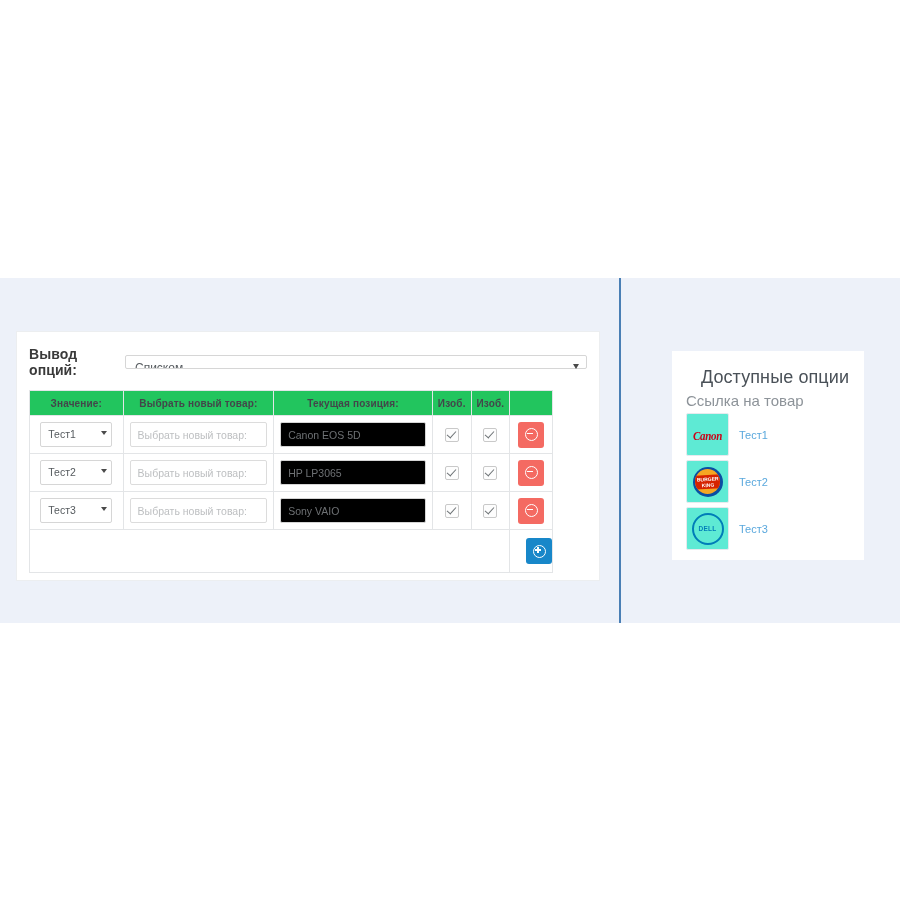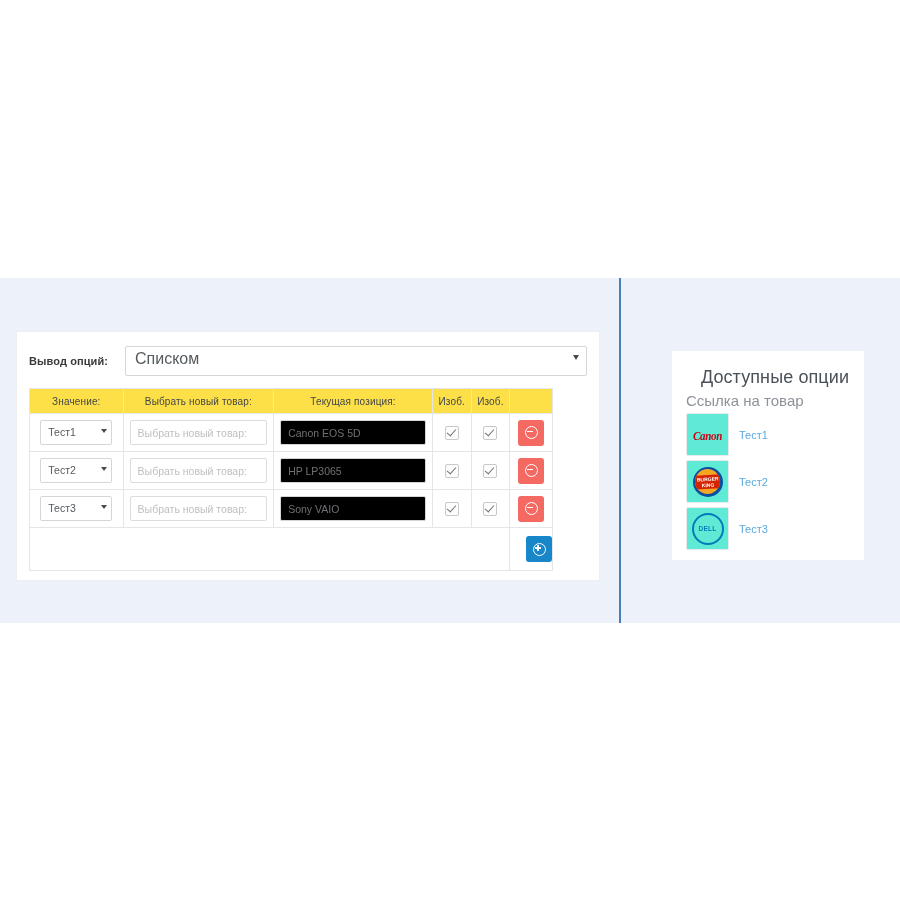--- a/index.html
+++ b/index.html
@@ -46,39 +46,39 @@
     background: #ffffff;
     border: 1px solid #eceef0;
     box-sizing: border-box;
   }
   .form-row {
     display: flex;
     align-items: center;
     padding: 14px 12px 8px 12px;
   }
   .form-label {
-    font-size: 11px;
+    font-size: 14px;
     font-weight: bold;
     color: #3a3a3a;
     width: 96px;
     flex: none;
     letter-spacing: .1px;
   }
   .select-wrap {
     position: relative;
     flex: 1;
   }
   .select-box {
     width: 100%;
-    height: 30px;
+    height: 14px;
     box-sizing: border-box;
     border: 1px solid #d6d6d6;
     border-radius: 2px;
     background: #ffffff;
-    font-size: 16px;
+    font-size: 12px;
     color: #555a5e;
     padding: 0 20px 0 9px;
     line-height: 24px;
     white-space: nowrap;
     overflow: hidden;
   }
   .select-caret {
     position: absolute;
     right: 8px;
     top: 9px;
@@ -91,23 +91,23 @@
   }
   
   .opt-table {
     border-collapse: collapse;
     width: 524px;
     margin: 4px 0 0 12px;
     table-layout: fixed;
   }
   .opt-table th {
     border: 1px solid #e3e5e7;
-    background: #fde047;
+    background: #22c55e;
     font-size: 10px;
-    font-weight: normal;
+    font-weight: bold;
     color: #43464a;
     height: 24px;
     padding: 0 2px;
     text-align: center;
     letter-spacing: .15px;
   }
   .opt-table td {
     border: 1px solid #e3e5e7;
     background: #ffffff;
     height: 37px;

